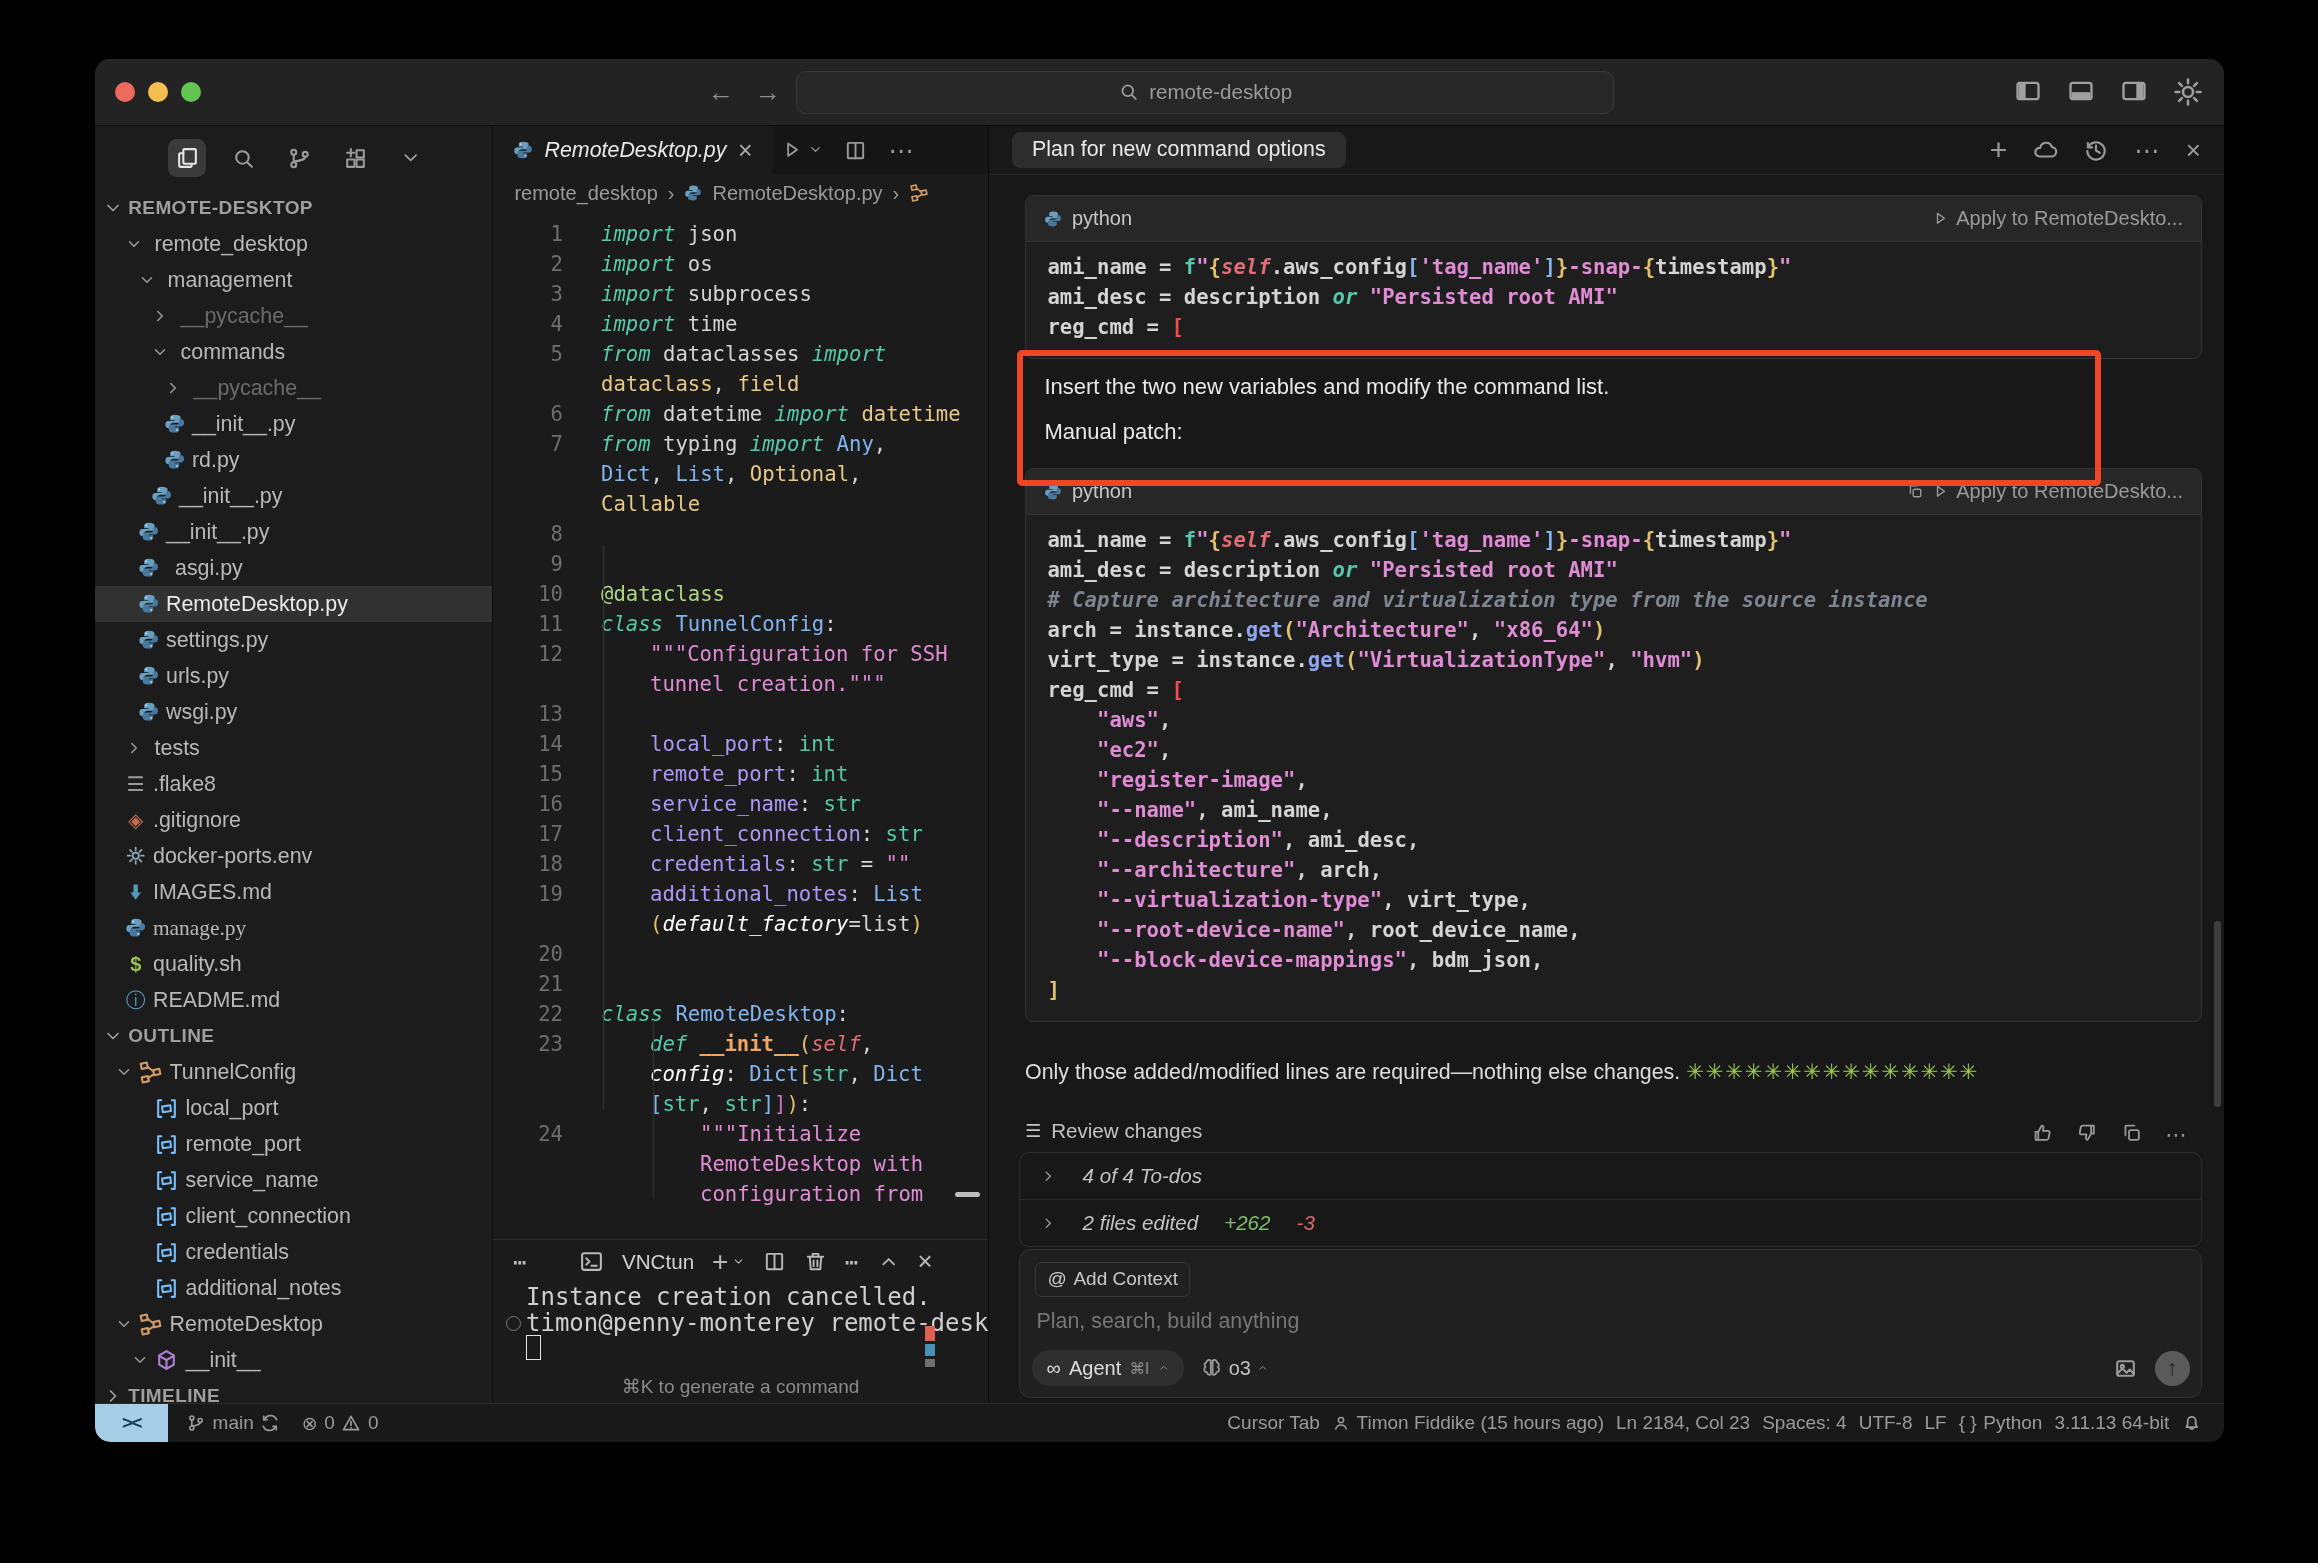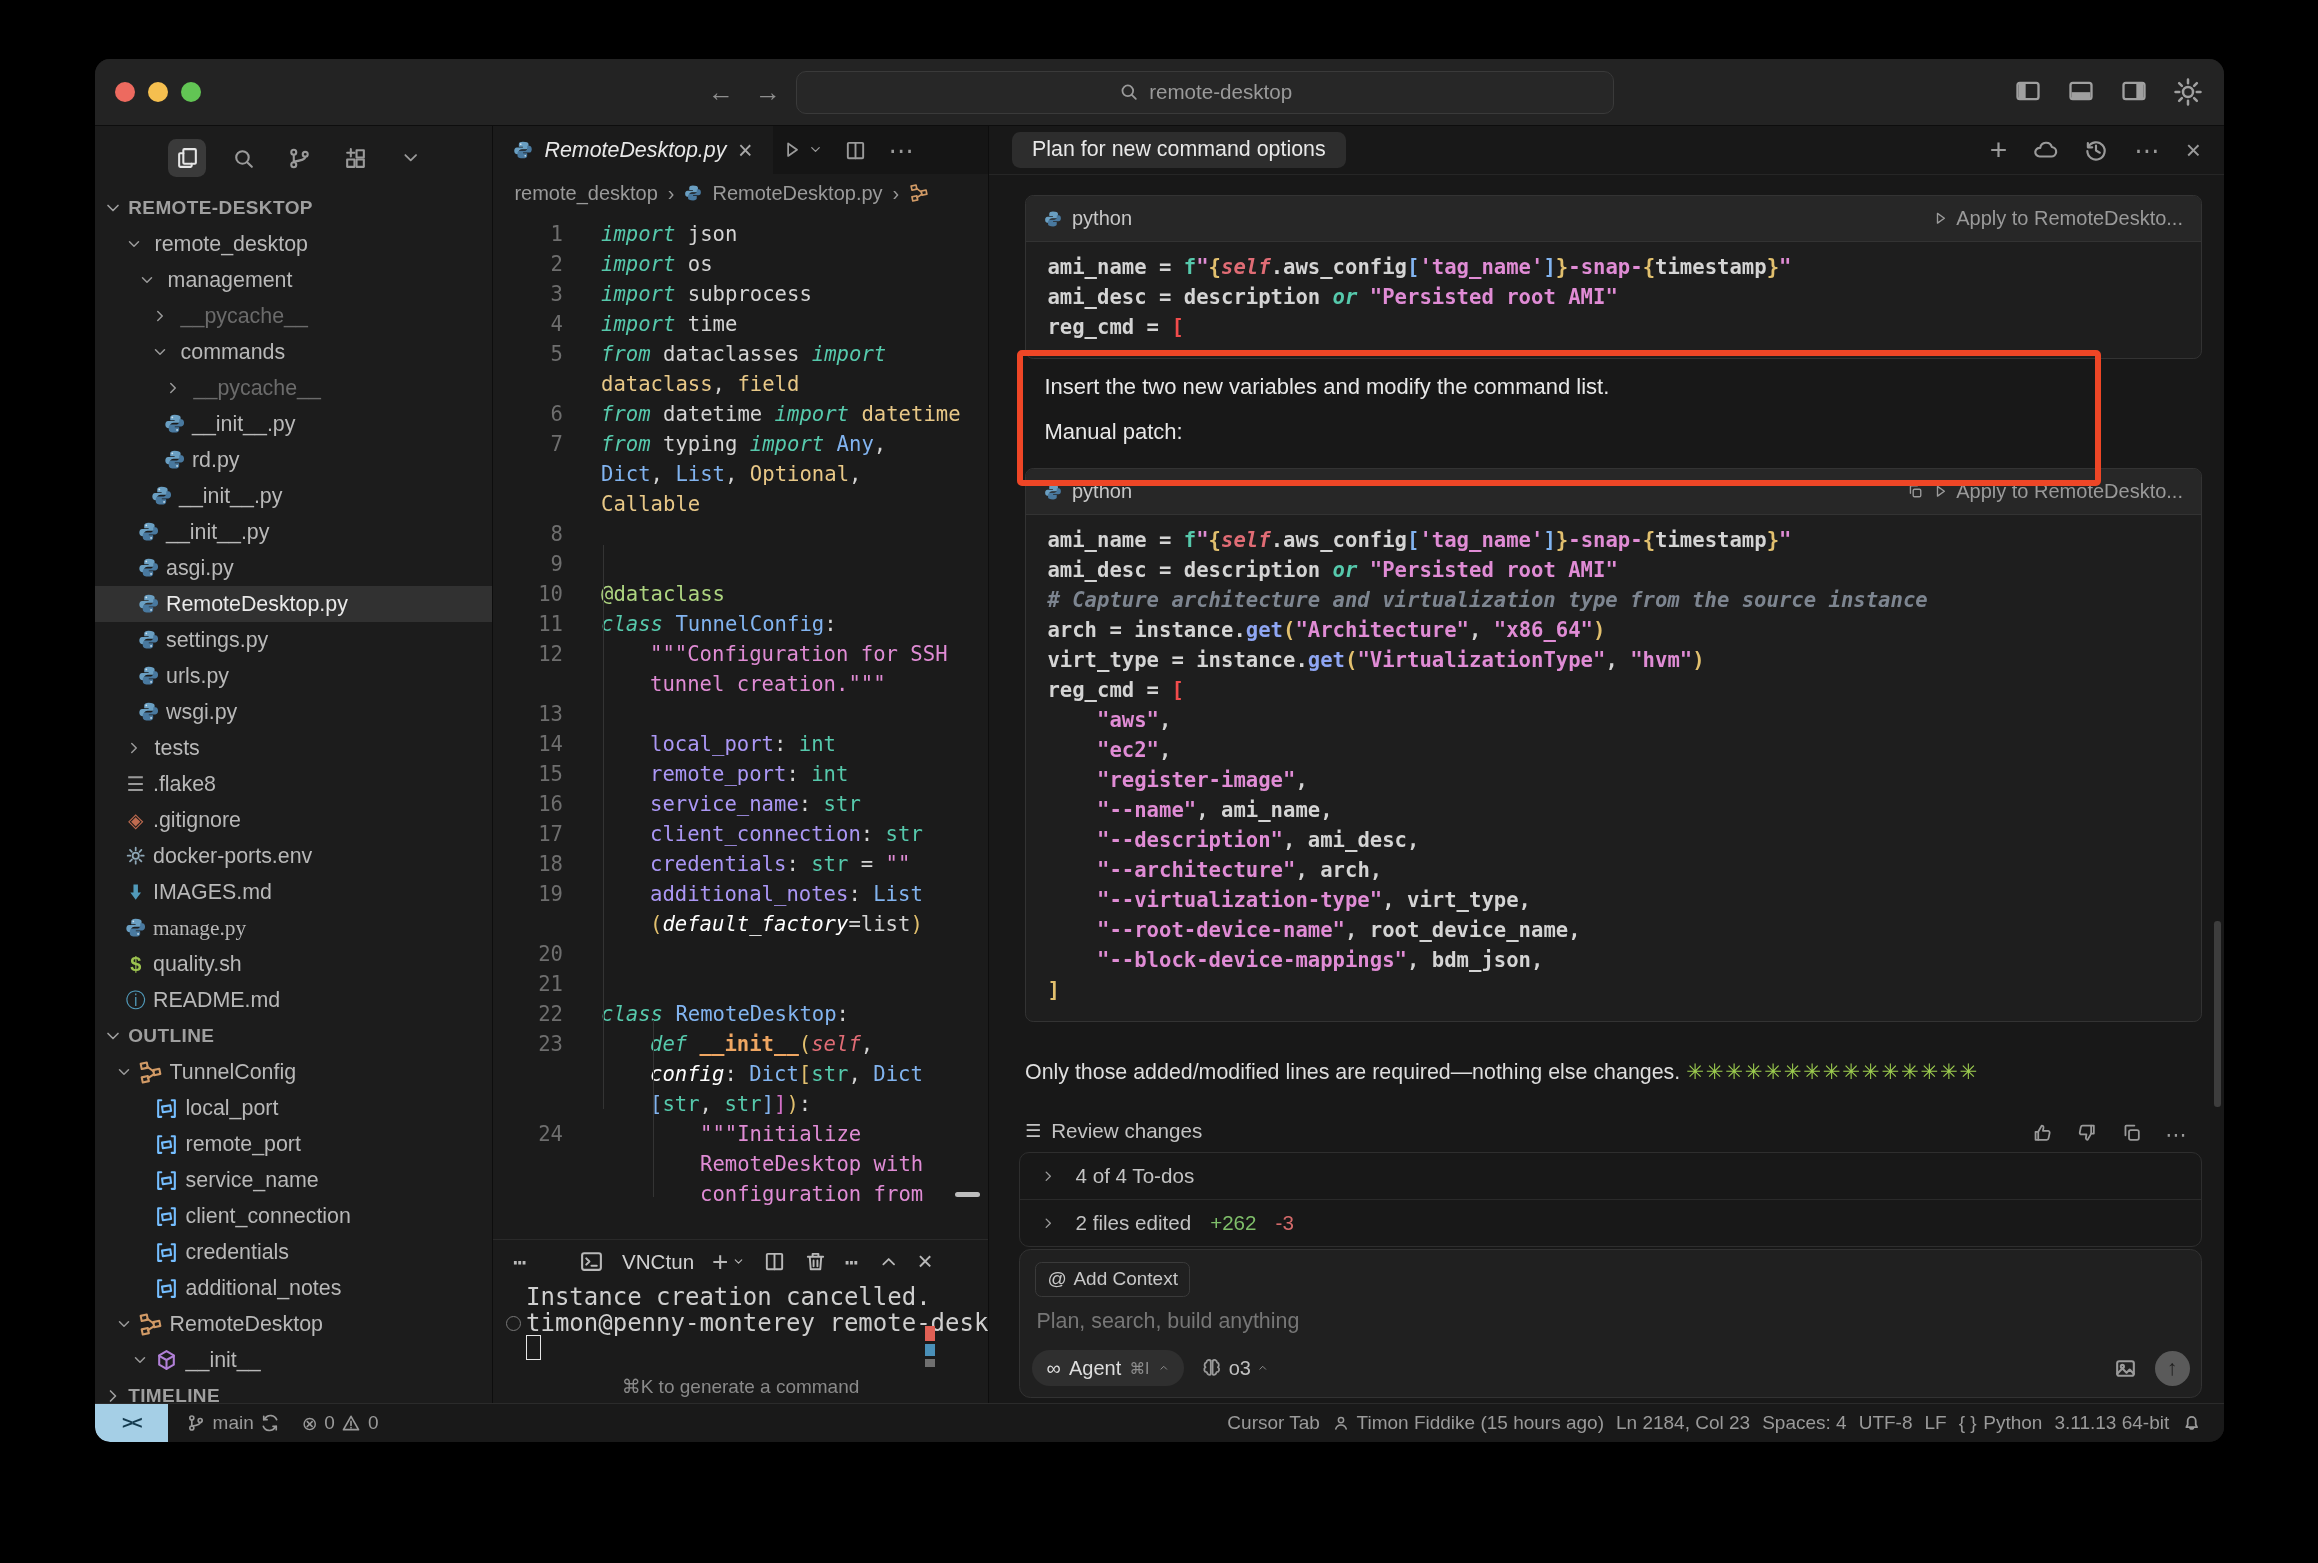--- a/index.html
+++ b/index.html
@@ -63,21 +63,21 @@
   .cbcode{padding:13px 21.4px;font-family:"DejaVu Sans Mono",monospace;font-size:20.6px;font-weight:bold;}
   .cbcode .crow2{height:30px;white-space:pre;}
   .redbox{position:absolute;border:6.6px solid #ee4626;border-radius:5px;z-index:5;}
   .redbox .a1{position:absolute;left:21.4px;top:18px;font-size:22px;color:#e8e8e8;}
   .redbox .a2{position:absolute;left:21.4px;top:63px;font-size:22px;color:#e8e8e8;}
   .summary{position:absolute;font-size:21.4px;color:#dedede;}
   .sparkles{color:#9ccc4f;letter-spacing:1.6px;}
   .reviewrow{position:absolute;display:flex;align-items:center;gap:10px;color:#c3c3c3;font-size:20.6px;}
   .revicons{position:absolute;display:flex;gap:23px;color:#9a9a9a;}
   .todobox{position:absolute;border:0.8px solid #2e2e2e;border-radius:10px;overflow:hidden;}
-  .todorow{height:46px;display:flex;align-items:center;gap:19px;padding-left:20px;color:#c3c3c3;font-size:20.6px;}
+  .todorow{height:46px;display:flex;align-items:center;gap:26px;padding-left:20px;color:#c3c3c3;font-size:20.6px;font-style:italic;}
   .todorow+.todorow{border-top:0.8px solid #2a2a2a;}
   .plus{color:#7fbf6a}.minus{color:#d46a6a}
   .inputbox{position:absolute;background:#202020;border:0.8px solid #323232;border-radius:11.5px;}
   .ctxchip{position:absolute;left:15px;top:11.5px;height:33px;border:0.8px solid #3a3a3a;border-radius:6.6px;display:flex;align-items:center;gap:6.6px;padding:0 11.5px;color:#c8c8c8;font-size:19px;}
   .placeholder{position:absolute;left:16.5px;top:59px;color:#767676;font-size:21.4px;}
   .inputbar{position:absolute;left:11.5px;right:11.5px;bottom:10px;height:38px;display:flex;align-items:center;gap:16.5px;}
   .agentpill{height:36px;background:#2f2f2f;border-radius:18px;display:flex;align-items:center;gap:8.2px;padding:0 15px;color:#dddddd;font-size:20px;}
   .modelsel{display:flex;align-items:center;gap:6.6px;color:#c0c0c0;font-size:20px;}
   .dimsm{color:#8f8f8f;font-size:15.7px;}
   .sendbtn{width:35px;height:35px;border-radius:50%;background:#5a5a5a;color:#1d1d1d;display:flex;align-items:center;justify-content:center;font-size:21.4px;font-weight:bold;}
@@ -272,21 +272,21 @@
               <span class="ic" style="width:21.4px;height:21.4px">
                 <svg viewBox="0 0 24 24">
                   <path fill="#6a9fc2" stroke="none" d="M11.8 2c-2.8 0-4.8 1-4.8 2.9V8h4.9v.9H4.6C2.6 8.9 1.5 10.7 1.5 13s1.1 4 3.1 4h2.3v-2.8c0-1.9 1.7-3.2 3.9-3.2h4.9c1.6 0 2.9-1.3 2.9-2.9V4.9C18.6 3 16.1 2 11.8 2z"></path>
                   <path fill="#49799f" stroke="none" d="M12.2 22c2.8 0 4.8-1 4.8-2.9V16h-4.9v-.9h7.3c2 0 3.1-1.8 3.1-4.1s-1.1-4-3.1-4h-2.3v2.8c0 1.9-1.7 3.2-3.9 3.2H8.3c-1.6 0-2.9 1.3-2.9 2.9v3.2C5.4 21 7.9 22 12.2 22z"></path>
                   <circle fill="#cfe3f0" stroke="none" cx="9.3" cy="5" r="1"></circle>
                   <circle fill="#cfe3f0" stroke="none" cx="14.7" cy="19" r="1"></circle>
                 </svg>
               </span>
               <span class="tlabel">__init__.py</span>
             </div>
-            <div class="trow" style="padding-left: 43px;">
+            <div class="trow" style="padding-left: 43px; gap: 9px;">
               <span class="ic" style="width:21.4px;height:21.4px">
                 <svg viewBox="0 0 24 24">
                   <path fill="#6a9fc2" stroke="none" d="M11.8 2c-2.8 0-4.8 1-4.8 2.9V8h4.9v.9H4.6C2.6 8.9 1.5 10.7 1.5 13s1.1 4 3.1 4h2.3v-2.8c0-1.9 1.7-3.2 3.9-3.2h4.9c1.6 0 2.9-1.3 2.9-2.9V4.9C18.6 3 16.1 2 11.8 2z"></path>
                   <path fill="#49799f" stroke="none" d="M12.2 22c2.8 0 4.8-1 4.8-2.9V16h-4.9v-.9h7.3c2 0 3.1-1.8 3.1-4.1s-1.1-4-3.1-4h-2.3v2.8c0 1.9-1.7 3.2-3.9 3.2H8.3c-1.6 0-2.9 1.3-2.9 2.9v3.2C5.4 21 7.9 22 12.2 22z"></path>
                   <circle fill="#cfe3f0" stroke="none" cx="9.3" cy="5" r="1"></circle>
                   <circle fill="#cfe3f0" stroke="none" cx="14.7" cy="19" r="1"></circle>
                 </svg>
               </span>
               <span class="tlabel">asgi.py</span>
             </div>

